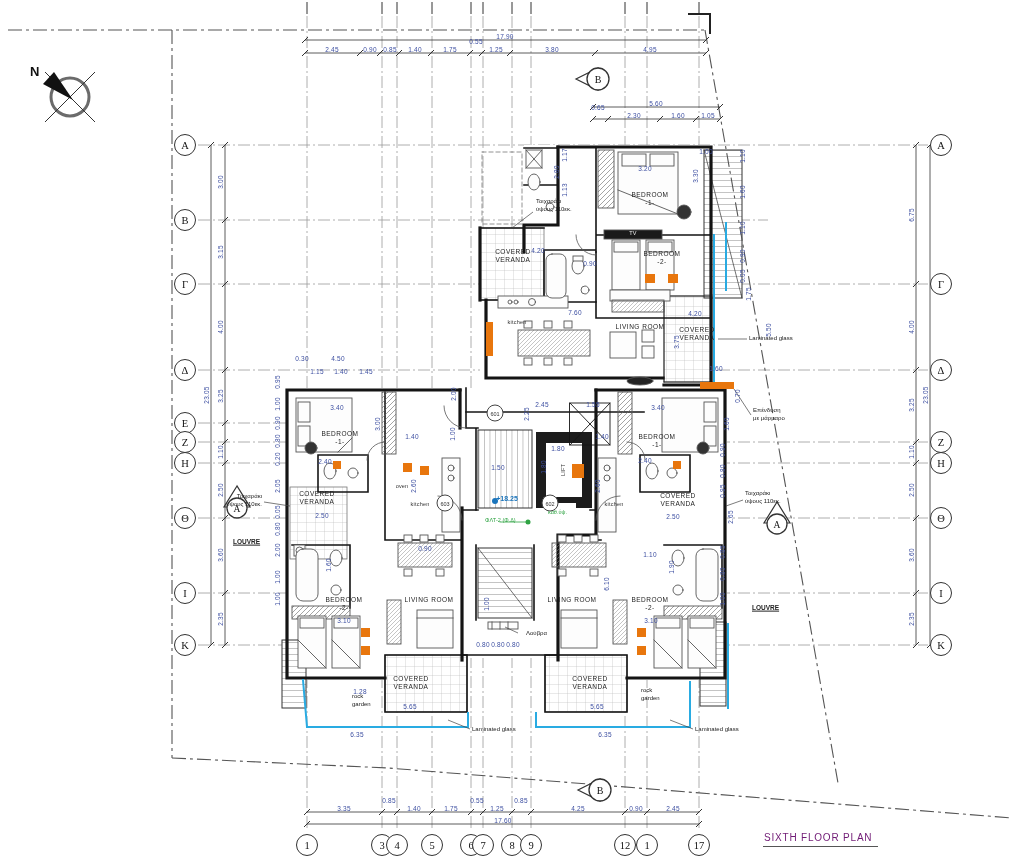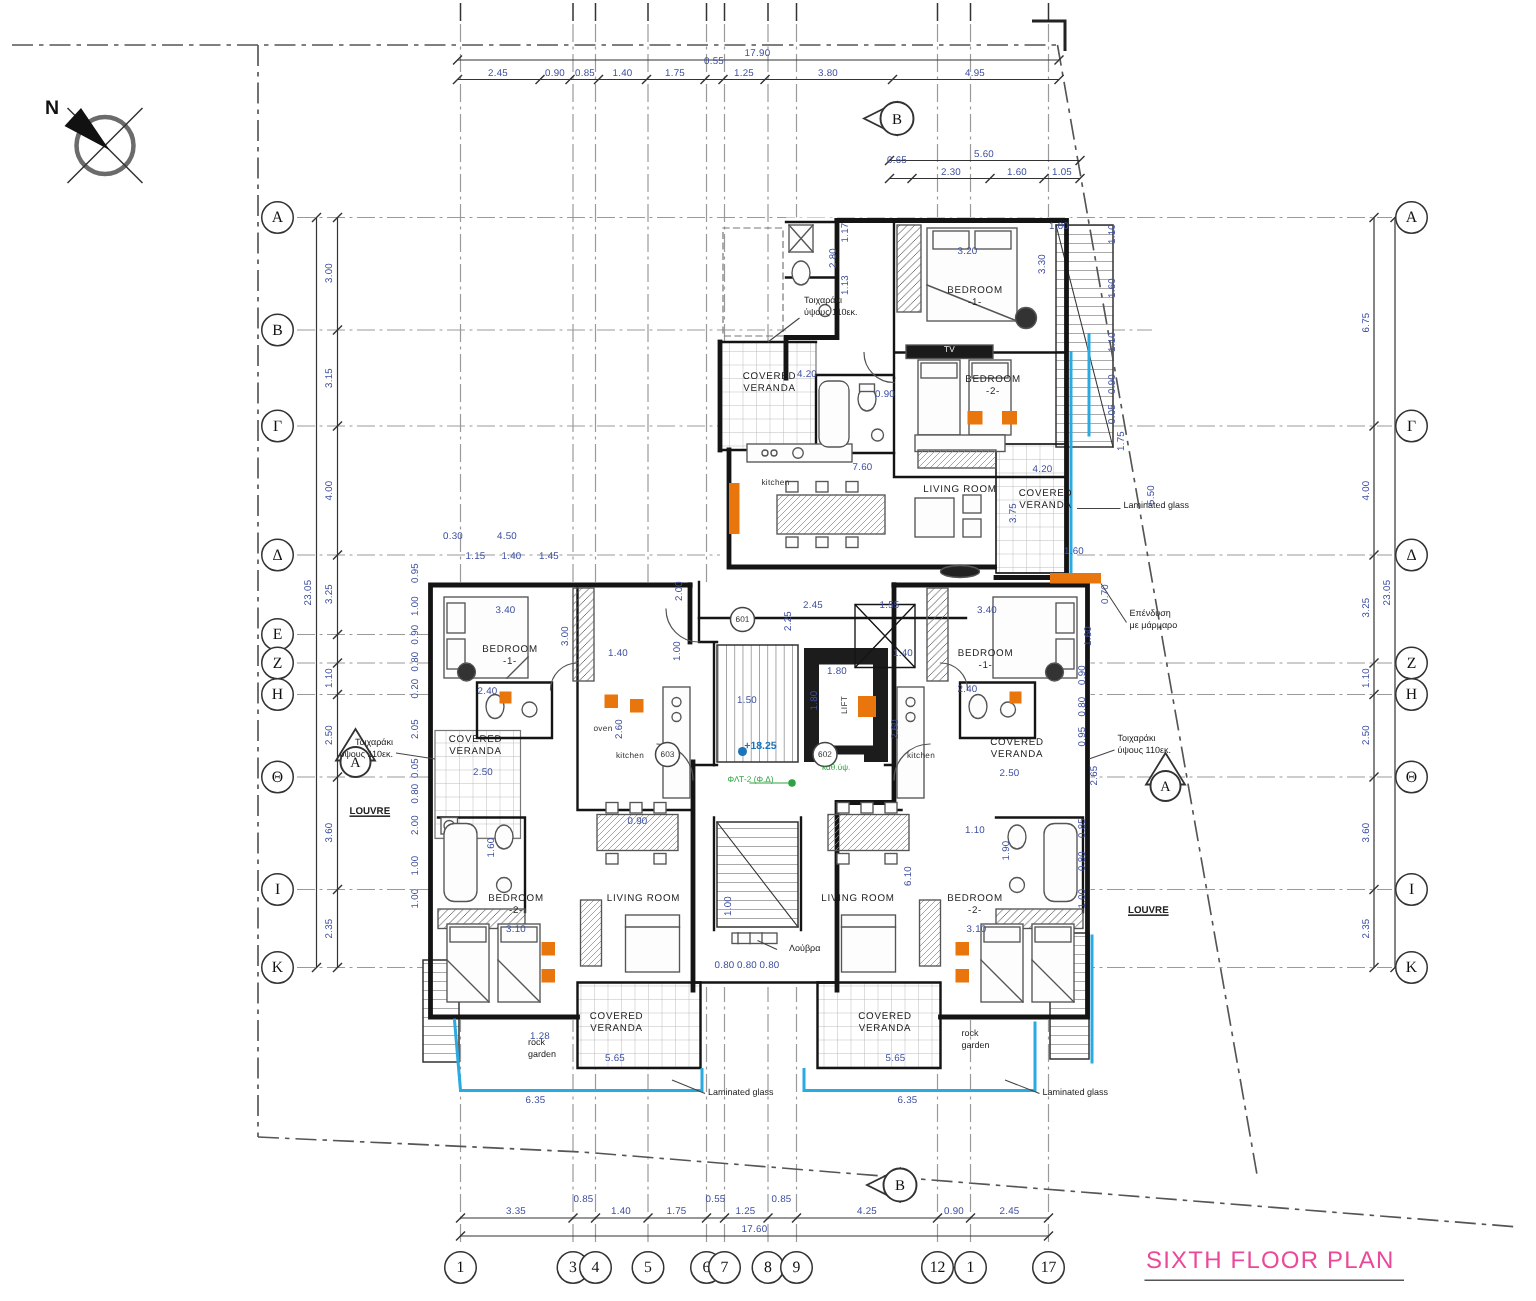--- a/index.html
+++ b/index.html
@@ -20,21 +20,21 @@
   .ann.b{font-weight:bold;font-size:6.5px;}
   .ann.g{color:#2fa343;font-size:5.5px;}
   .gcirc{position:absolute;width:20px;height:20px;border:1.3px solid #333;border-radius:50%;
          background:#fff;display:flex;align-items:center;justify-content:center;
          font-family:"Liberation Serif",serif;font-size:10.5px;color:#111;
          transform:translate(-50%,-50%);z-index:5;}
   .tag{position:absolute;width:15px;height:15px;border:1px solid #444;border-radius:50%;
        background:#fff;display:flex;align-items:center;justify-content:center;
        font-size:5.5px;color:#333;transform:translate(-50%,-50%);}
   .level{font-size:7px;font-weight:bold;color:#1b75bc;}
-  #title{position:absolute;left:763px;top:832px;font-size:16px;color:#ec4899;
+  #title{position:absolute;left:763px;top:832px;font-size:10px;color:#701a75;
          letter-spacing:.8px;border-bottom:1.6px solid #555;padding:0 6px 3px 1px;}
   #north-n{position:absolute;left:30px;top:64px;font-size:13px;color:#111;font-weight:bold;}
 </style>
 </head>
 <body>
 
 <div id="canvas">
 
 <svg id="plan-svg" width="1024" height="867" viewBox="0 0 1024 867">
   <defs>

